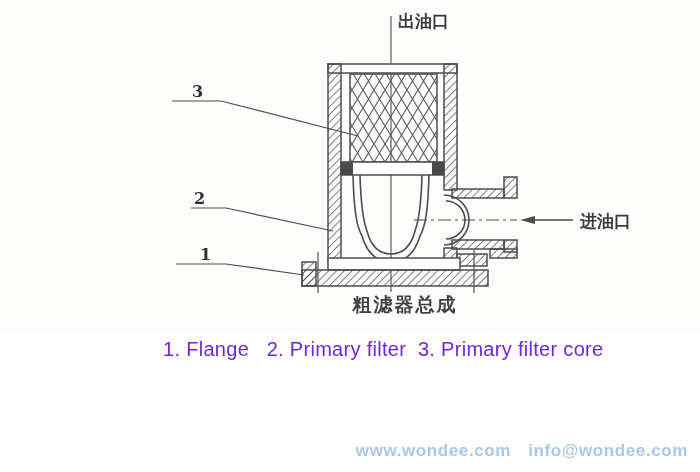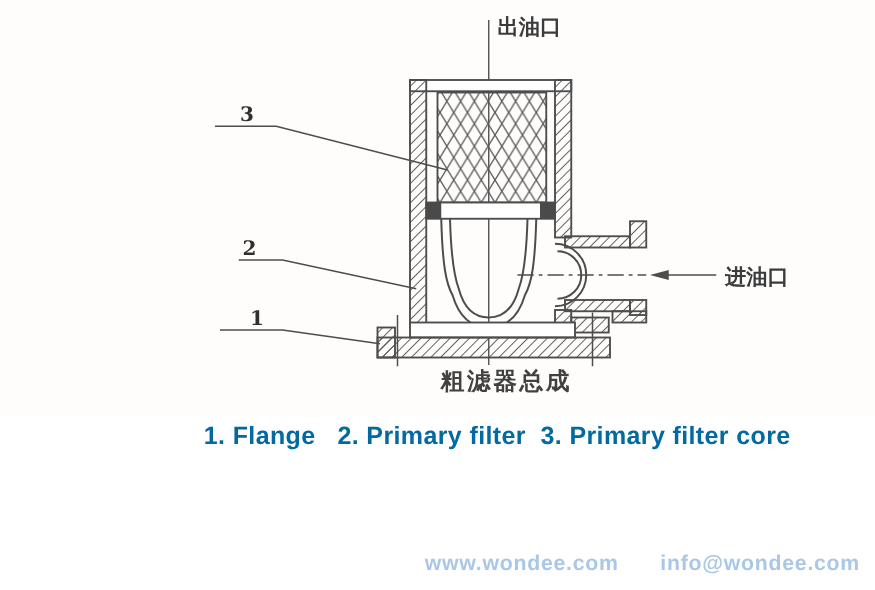--- a/index.html
+++ b/index.html
@@ -14,27 +14,27 @@
     font-family:"DejaVu Sans",sans-serif;font-weight:700;fill:#3b3b3b;font-size:17px;
   }
   .cjk-big{
     font-family:"DejaVu Sans",sans-serif;font-weight:700;fill:#414141;font-size:19px;letter-spacing:2px;
   }
   .num{
     font-family:"DejaVu Serif",serif;font-weight:700;fill:#2f2f2f;font-size:16px;
   }
   .caption{
     position:absolute;left:163px;top:338px;white-space:pre;
-    font-weight:700;font-size:20px;color:#0369a1;letter-spacing:.3px;
+    font-weight:400;font-size:20px;color:#6d28d9;letter-spacing:.3px;
   }
   .footer{
     position:absolute;top:441px;right:12px;
     font-weight:600;font-size:17px;color:#a9c7e7;letter-spacing:.6px;
   }
-  .footer span + span{margin-left:28px;}
+  .footer span + span{margin-left:12px;}
 </style>
 </head>
 <body>
 
 <div class="stage">
 
   <svg class="logo" width="145" height="70" viewBox="0 0 145 70">
     <ellipse cx="66" cy="33" rx="50" ry="15" transform="rotate(-31 66 33)" fill="none" stroke="#f07c1e" stroke-width="4.2"></ellipse>
     <text x="28" y="54" font-size="19.5" font-weight="bold" font-style="italic" fill="#1766b5" stroke="#ffffff" stroke-width="4" paint-order="stroke" font-family="Liberation Sans, sans-serif">WONDEE</text>
     <text x="76" y="44" font-size="14" fill="#1766b5" font-family="Liberation Sans, sans-serif">®</text>

